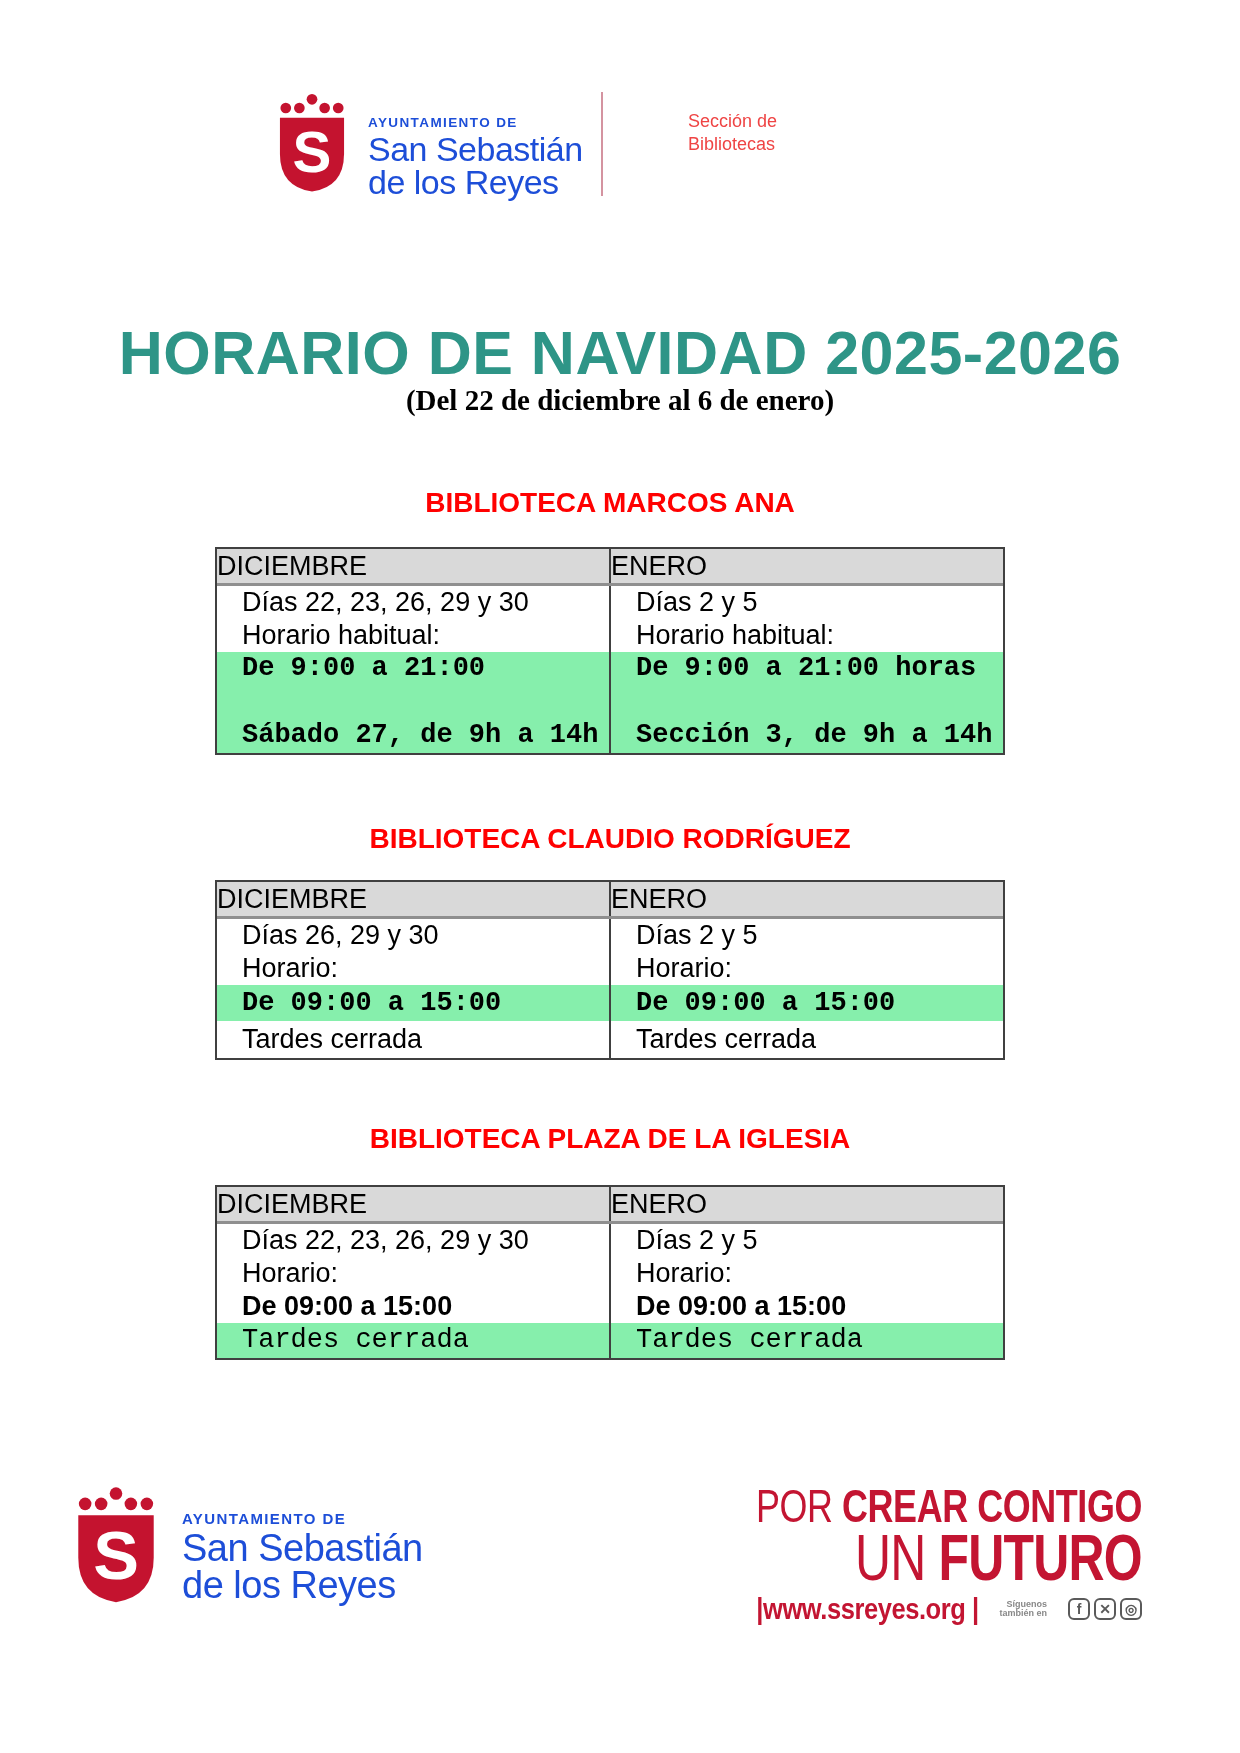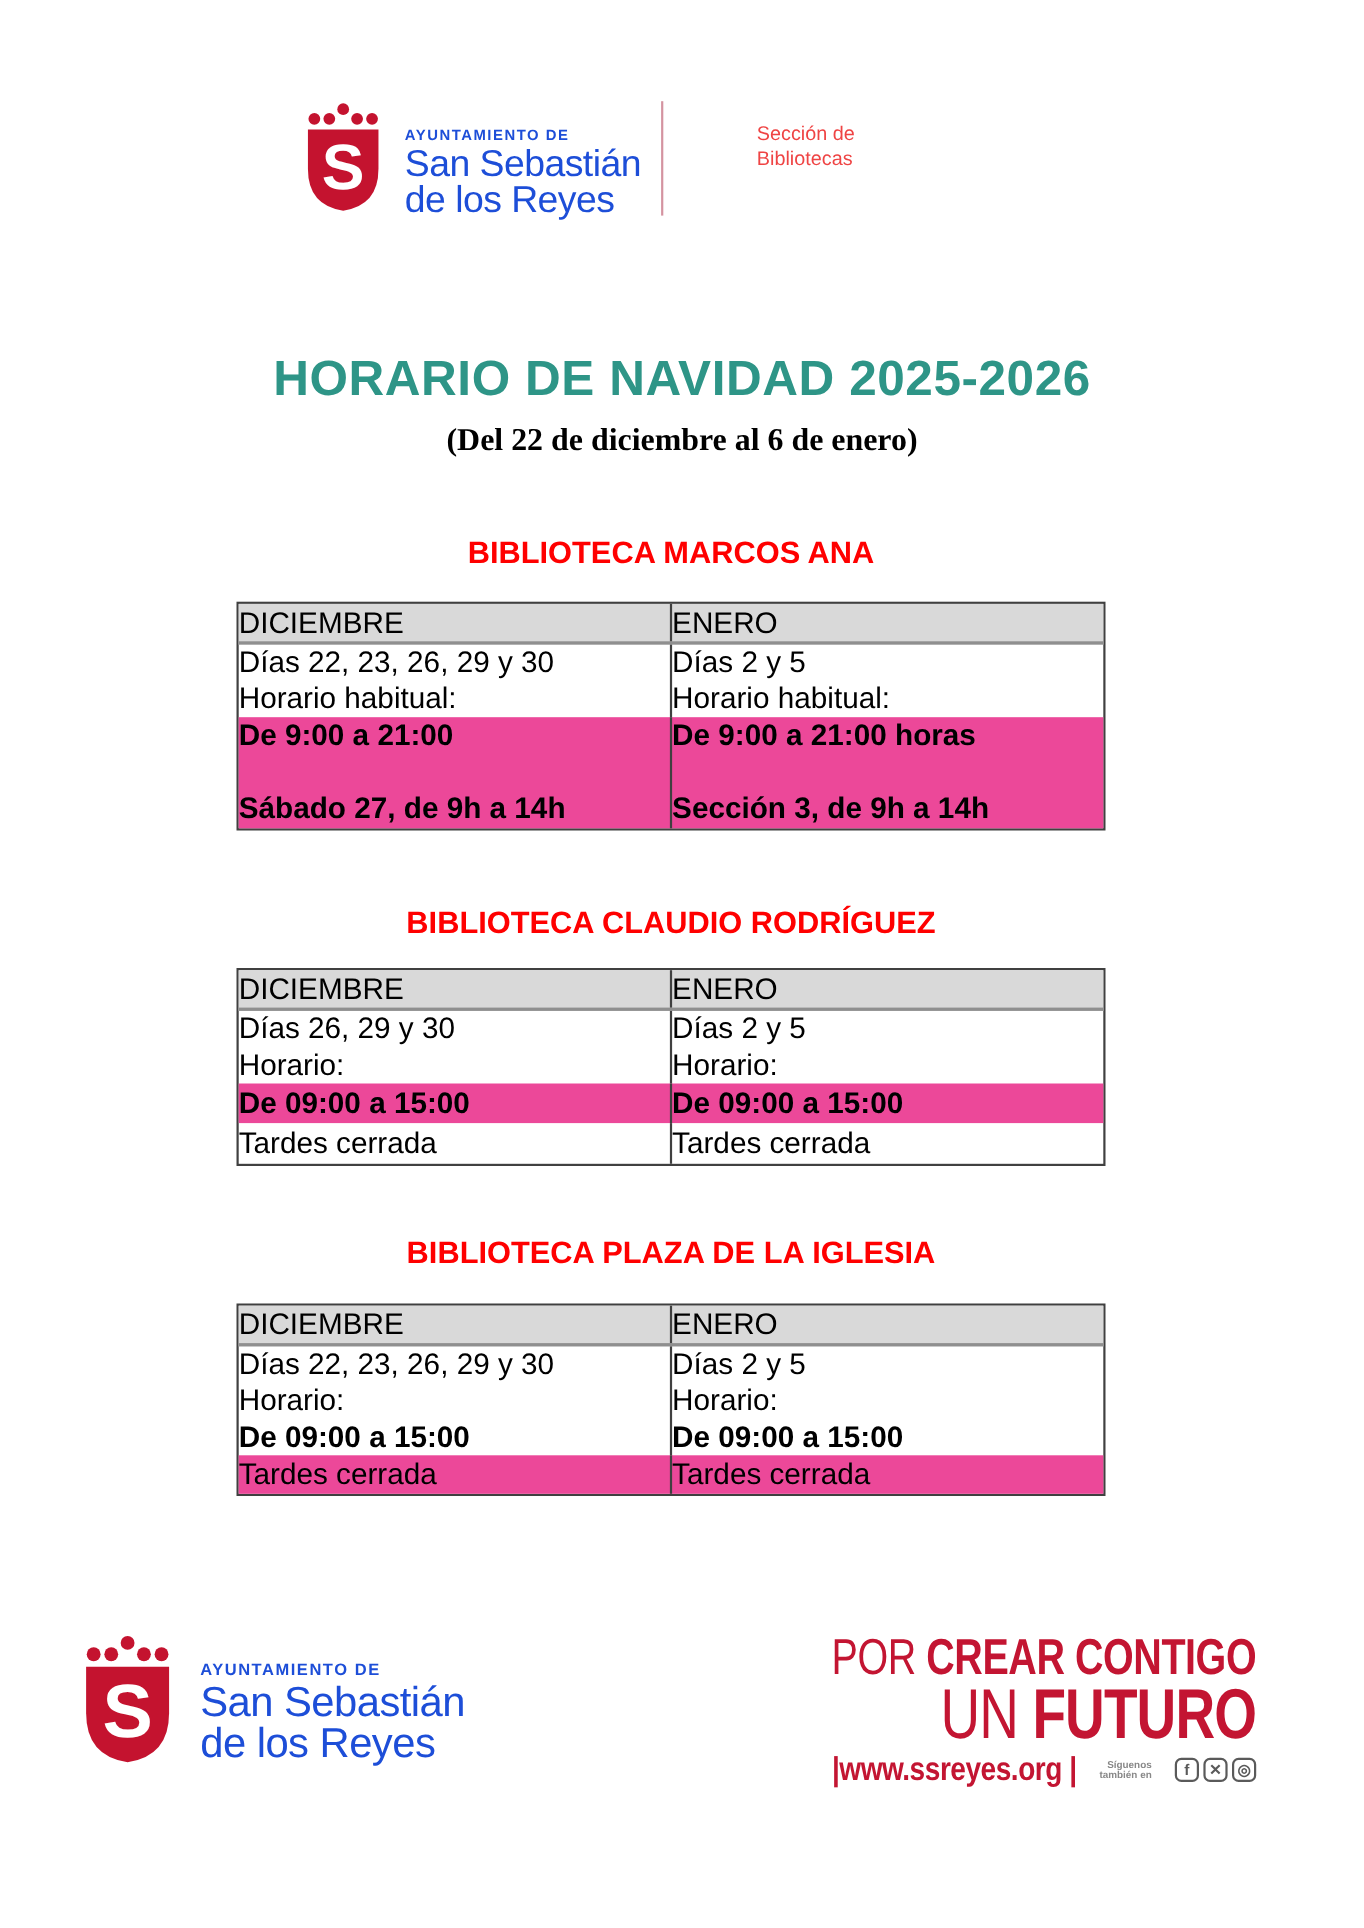--- a/index.html
+++ b/index.html
@@ -15,38 +15,38 @@
   .logo-text { color:#1d4ed8; }
   .logo-small { font-size:13.5px; letter-spacing:1.4px; font-weight:700; margin-bottom:3px; }
   .logo-name  { font-size:34px; line-height:33px; font-weight:500; letter-spacing:-0.5px; }
   .logo-top .logo-text { margin-top:22px; }
 
   .hdr-divider { position:absolute; left:601px; top:92px; width:2px; height:104px; background:#d493a0; }
   .dept { position:absolute; left:688px; top:110px; font-size:18px; line-height:23px; color:#ef4444; font-weight:500; }
 
   
   .doc-title { position:absolute; top:318px; left:0; width:100%; text-align:center;
-    color:#2e9587; font-size:45px; font-weight:bold; letter-spacing:0.5px; }
+    color:#2e9587; font-size:61px; font-weight:bold; letter-spacing:0.5px; }
   .doc-subtitle { position:absolute; top:384px; left:0; width:100%; text-align:center;
     font-family:"Liberation Serif", serif; font-weight:bold; font-size:29px; color:#000; }
 
   
   .sec-h { position:absolute; left:215px; width:790px; text-align:center;
     color:#ff0000; font-weight:bold; font-size:28px; }
 
   
   .tbl { position:absolute; left:215px; width:790px; border:2px solid #404040;
     font-size:27px; }
   .thead { display:flex; background:#d9d9d9; border-bottom:3px solid #8f8f8f; }
   .th { flex:1; line-height:34px; height:34px; }
   .th:first-child { border-right:2px solid #404040; }
   .trow { display:flex; }
-  .cell { flex:1; }
+  .cell { flex:1;margin-left:25px; }
   .cell:first-child { border-right:2px solid #404040; }
-  .alt { background:#ec4899; }
+  .alt { background:#86efac;font-family:Liberation Mono, monospace; }
   .line { line-height:33px; }
   .b { font-weight:bold; }
   .spacer33 { height:34px; }
 
   
   .logo-bottom { left:76px; top:1486px; gap:26px; }
   .logo-bottom .logo-text { margin-top:24px; }
   .logo-bottom .logo-small { font-size:15px; }
   .logo-bottom .logo-name { font-size:38px; line-height:37px; }
 

